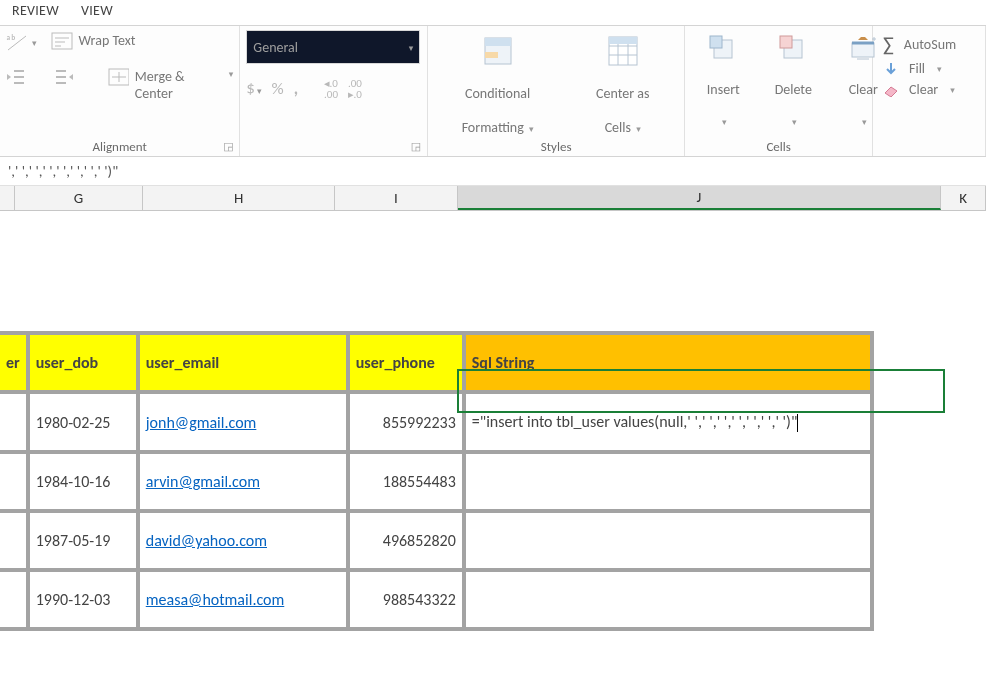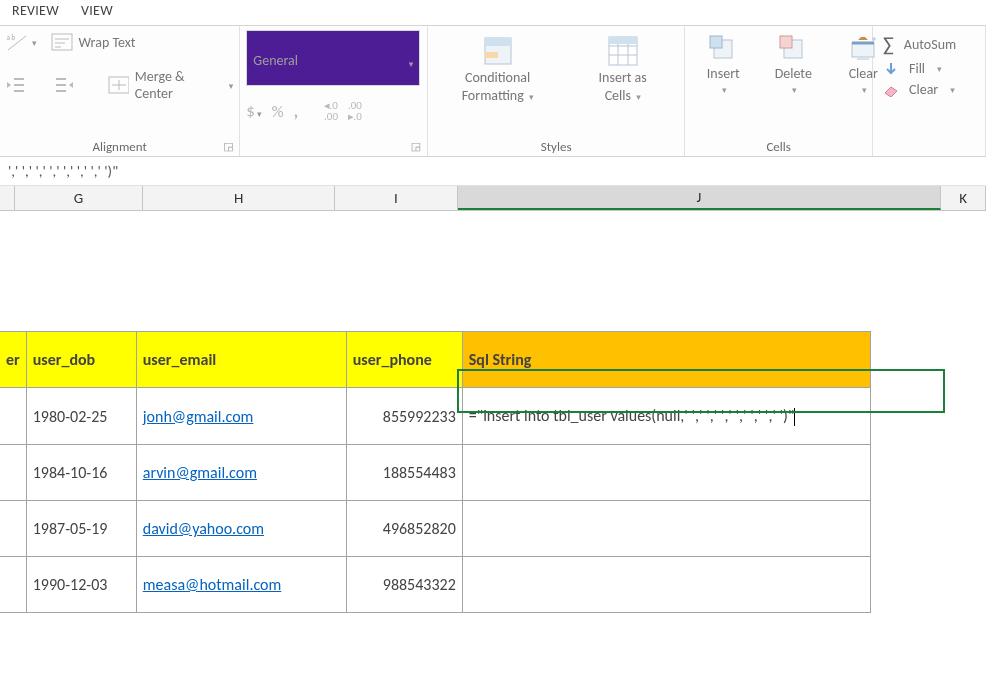--- a/index.html
+++ b/index.html
@@ -3,34 +3,34 @@
 <meta charset="utf-8">
 <style>
   html,body{margin:0;padding:0;font-family:"Segoe UI","Calibri",Arial,sans-serif;font-size:14px;color:#444;background:#fff;overflow:hidden;width:986px;height:687px}
   .tabs{display:flex;gap:18px;padding:2px 10px;font-size:14px;color:#444;border-bottom:1px solid #d4d4d4}
   .tab{padding:0 2px 4px;letter-spacing:.3px}
   .ribbon{display:flex;border-bottom:1px solid #d4d4d4;height:130px;background:#fdfdfd}
   .group{border-right:1px solid #e1e1e1;position:relative;padding:4px 6px 20px;display:flex;flex-direction:column;min-width:0}
   .group-label{position:absolute;bottom:2px;left:0;right:0;text-align:center;color:#6a6a6a;font-size:13px}
   .launcher{position:absolute;right:4px;bottom:2px;width:14px;height:14px;color:#9a9a9a;font-size:11px;text-align:center;line-height:14px}
   .gray{color:#b8b8b8}
-  .row{display:flex;align-items:center;gap:6px}
+  .row{display:flex;align-items:flex-start;gap:6px}
   .icon{display:inline-flex;align-items:center;justify-content:center}
   .dd{font-size:9px;color:#9a9a9a;margin-left:2px}
-  .btn{display:flex;flex-direction:column;align-items:center;justify-content:flex-start;gap:2px;padding:2px 4px;min-width:56px}
+  .btn{display:flex;flex-direction:column;align-items:center;justify-content:flex-start;gap:18px;padding:2px 4px;min-width:56px}
   .btn .lbl{font-size:14px;color:#777;text-align:center;line-height:1.15;white-space:nowrap}
-  .numfmt{border:1px solid #d8d8d8;background:#4c1d95;color:#9e9e9e;font-size:14px;height:22px;width:160px;padding:16px 6px;display:flex;align-items:flex-end;justify-content:space-between}
+  .numfmt{border:1px solid #d8d8d8;background:#0f172a;color:#9e9e9e;font-size:14px;height:22px;width:160px;padding:5px 6px;display:flex;align-items:center;justify-content:space-between}
   .edit-row{display:flex;align-items:center;gap:10px;padding:2px 4px;color:#777;font-size:14px}
   .fbar{height:24px;border-bottom:1px solid #e1e1e1;display:flex;align-items:center;padding:2px 8px;color:#555;font-size:15px}
   .colhdr{display:flex;height:24px;border-bottom:1px solid #c6c6c6;background:#f3f3f3;position:relative}
   .ch{border-right:1px solid #c6c6c6;display:flex;align-items:center;justify-content:center;color:#333;font-size:15px;background:#f3f3f3}
   .ch.sel{background:#d9d9d9;border-bottom:2px solid #1a7f37;box-sizing:border-box}
   .sheet{position:relative}
   table.data{position:absolute;left:0;top:120px;border-collapse:collapse;font-size:16px}
-  table.data td,table.data th{border:1px solid #a3a3a3;padding:18px 6px;height:30px;box-sizing:border-box;white-space:nowrap}
+  table.data td,table.data th{border:4px solid #a3a3a3;padding:18px 6px;height:30px;box-sizing:border-box;white-space:nowrap}
   table.data th{font-weight:700;text-align:left;background:#ffff00}
   th.sql{background:#ffc000!important;font-weight:400}
   td.link{color:#0563c1;text-decoration:underline;cursor:pointer}
   td.num{text-align:right}
   .activecell{position:absolute;border:2px solid #1a7f37;pointer-events:none;background:rgba(255,255,255,0)}
   .caret{display:inline-block;width:1px;height:18px;background:#000;vertical-align:middle}
   svg{display:block}
 </style>
 </head>
 <body>
@@ -117,21 +117,21 @@
           </svg>
         <span class="lbl">Conditional</span>
         <span class="lbl"><span>Formatting</span> <span class="dd">▾</span></span>
       </div>
       <div class="btn">
         <svg width="34" height="34">
             <rect x="3" y="3" width="28" height="28" fill="#fff" stroke="#b6c4d2"></rect>
             <path d="M3 12h28M3 21h28M12 3v28M22 3v28" stroke="#b6c4d2"></path>
             <rect x="3" y="3" width="28" height="7" fill="#cfe0ef"></rect>
           </svg>
-        <span class="lbl">Insert as</span>
+        <span class="lbl">Center as</span>
         <span class="lbl"><span>Cells</span> <span class="dd">▾</span></span>
       </div>
     </div>
     <div class="group-label">Styles</div>
   </div>
 
   <div class="group" style="width:186px">
     <div class="row" style="justify-content:space-around;margin-top:2px">
       <div class="btn">
         <svg width="30" height="30">

